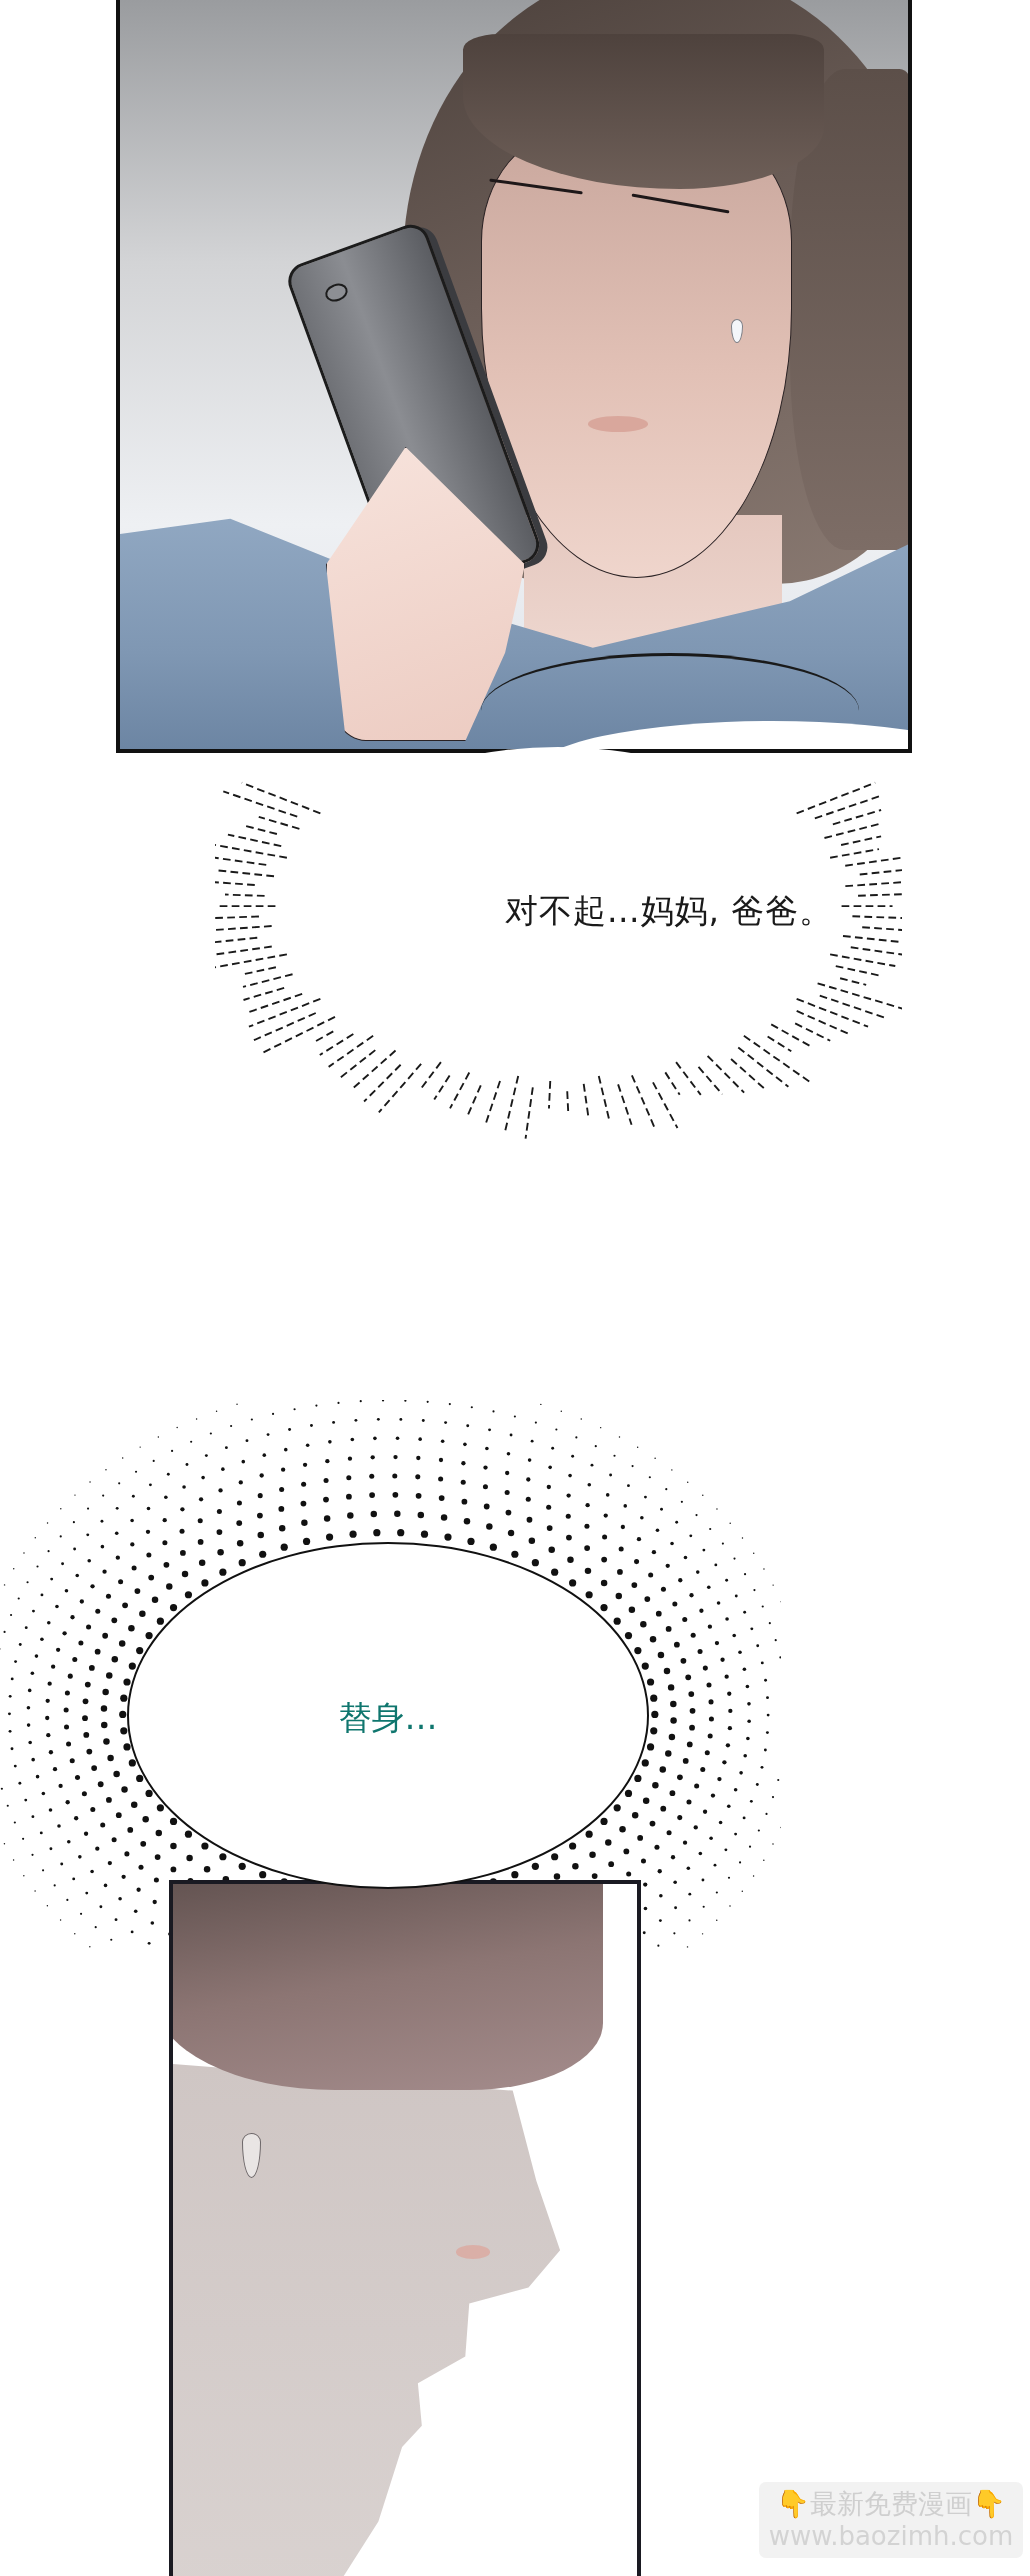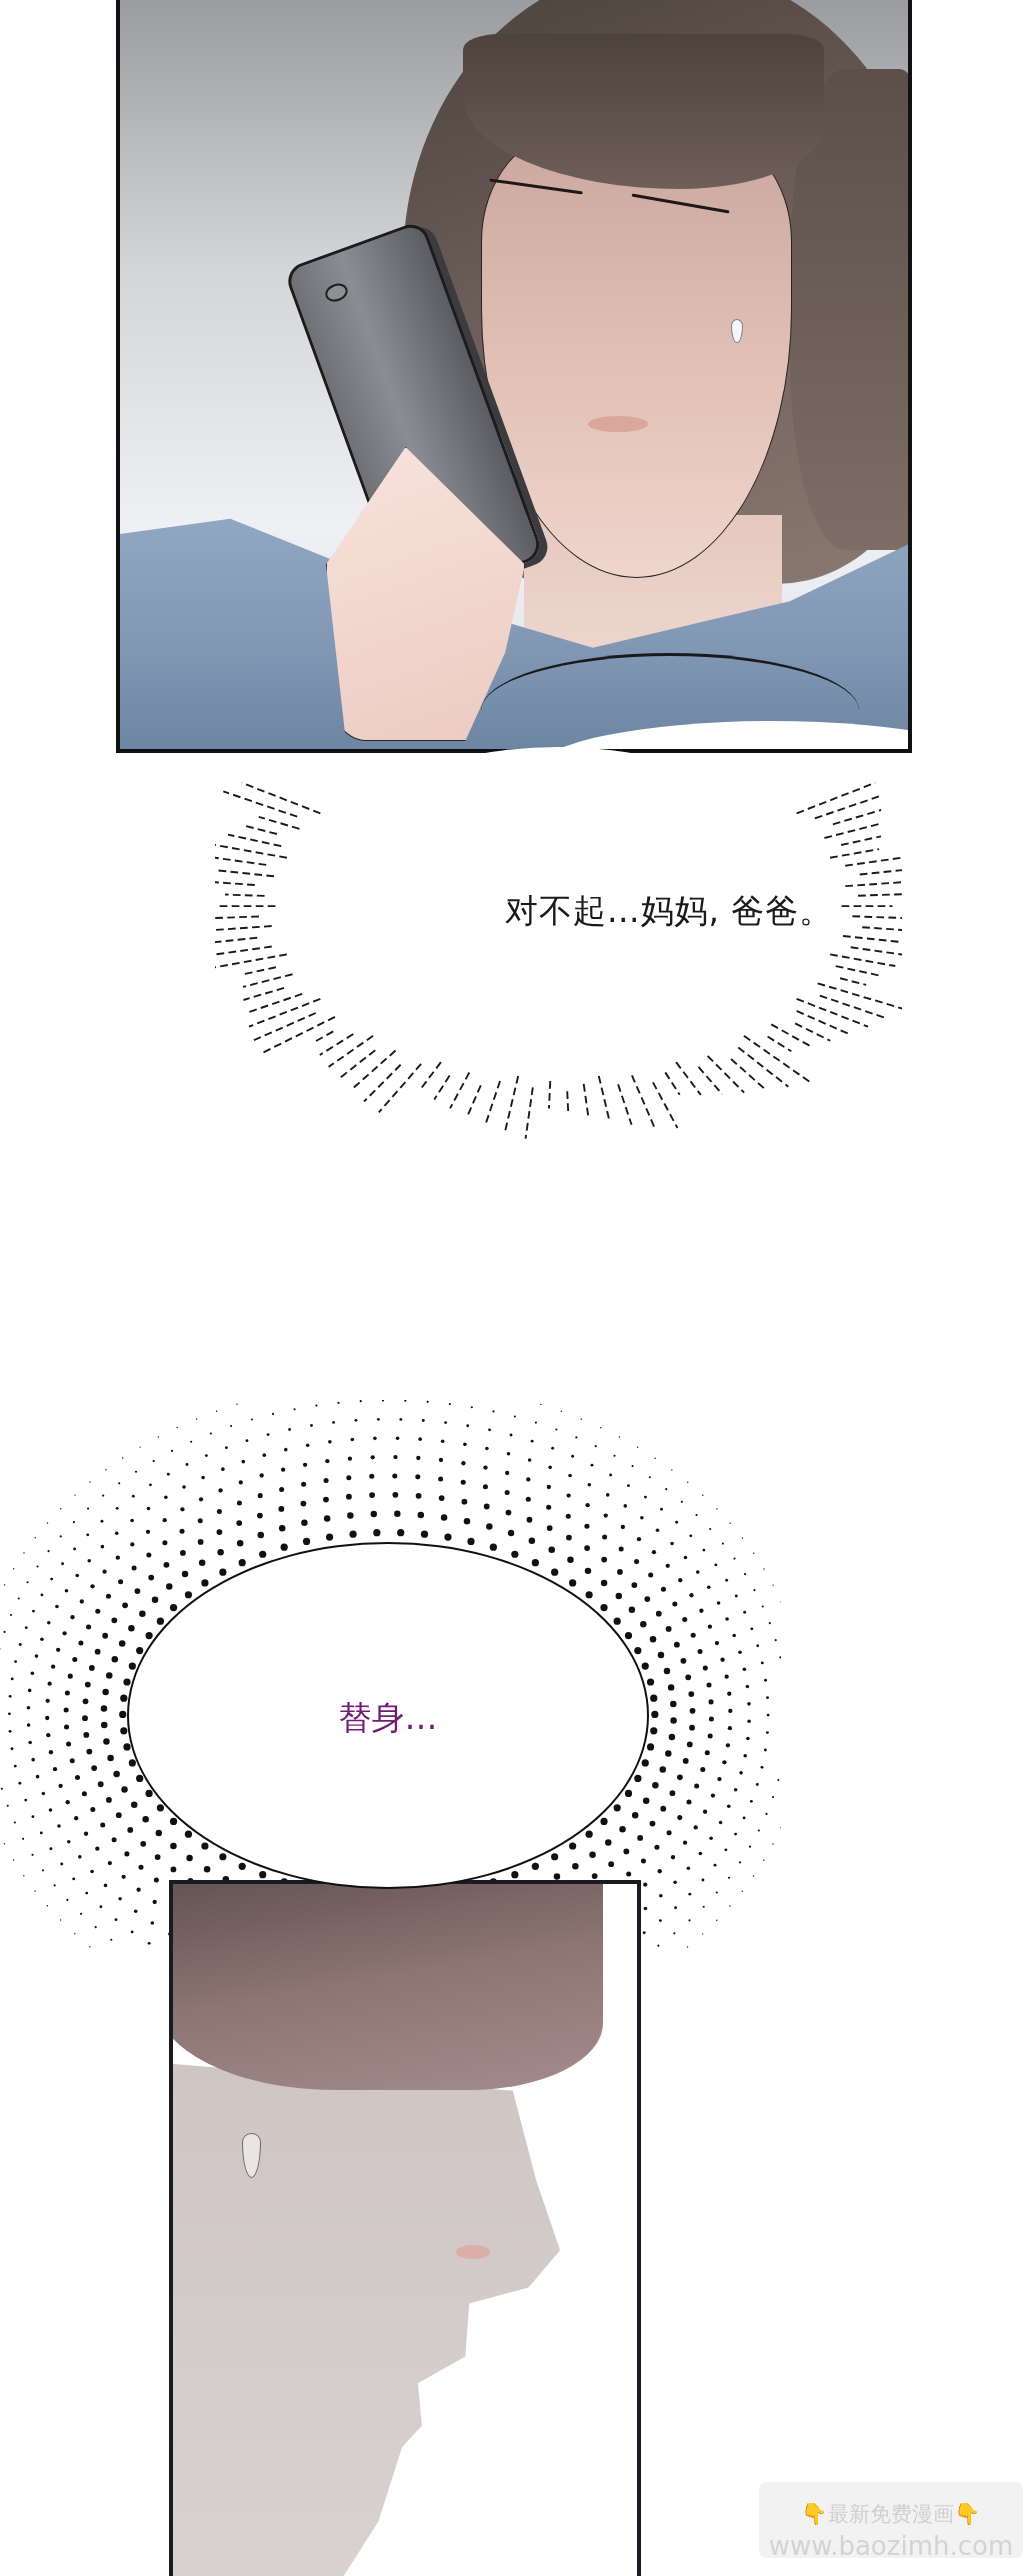--- a/index.html
+++ b/index.html
@@ -27,31 +27,31 @@
   .p1-hand{left:206px;top:447px;width:197px;height:292px;border-radius:40% 30% 20% 20%;background:linear-gradient(160deg,#f7e3dc,#eccbc1);
     border:1.7px solid #2a2224;clip-path:polygon(10% 100%,0 40%,40% 0,70% 20%,100% 40%,90% 70%,70% 100%);}
   .p1-gap{left:412px;top:721px;width:481px;height:103px;border-radius:50%;background:#fff;}
   
   #bubble1-rays{left:215px;top:756px;width:687px;height:386px;}
   #bubble1{left:283px;top:747px;width:550px;height:326px;border-radius:50%;background:#fff;}
   #bubble1-text{left:283px;top:889px;width:550px;text-align:right;font-size:33px;color:#1a1a1a;letter-spacing:0.9px;}
   
   #bubble2-dots{left:0;top:1400px;width:781px;height:550px;}
   #bubble2{left:127px;top:1542px;width:522px;height:347px;border-radius:50%;background:#fff;border:2.6px solid #111;box-sizing:border-box;z-index:3;}
-  #bubble2-text{left:127px;top:1696px;width:522px;text-align:center;font-size:33px;color:#701a75;z-index:4;}
+  #bubble2-text{left:127px;top:1696px;width:522px;text-align:center;font-size:33px;color:#0f766e;z-index:4;}
   
   #panel2{left:169px;top:1880px;width:464px;height:713px;border:4.3px solid #1a1a22;border-bottom:none;overflow:hidden;background:#fff;z-index:2;}
   .p2-hair{left:-17px;top:-17px;width:447px;height:223px;border-radius:0 0 30% 40%;background:linear-gradient(170deg,#5e4f4d 0%,#8c7573 50%,#a48c8c 100%);}
   .p2-face{left:0;top:180px;width:395px;height:532px;background:linear-gradient(180deg,#cfc6c4,#d9d2d0);
     clip-path:polygon(0 0,86% 5%,92% 22%,98% 35%,90% 42%,75% 45%,74% 55%,62% 60%,63% 68%,58% 72%,52% 86%,40% 100%,0 100%);}
   .p2-sweat{left:69px;top:249px;width:17px;height:43px;border-radius:50% 50% 50% 50%/20% 20% 80% 80%;border:1.7px solid #6c6668;background:#e9e5e4;}
   .p2-blush{left:283px;top:361px;width:34px;height:13.7px;border-radius:50%;background:#dca79f;opacity:.8;}
   
   #watermark{left:759px;top:2482px;width:264px;height:76px;border-radius:6.9px;background:rgba(240,240,240,.85);z-index:5;text-align:center;}
-  #wm-line1{font-size:21px;color:#cfcfcf;line-height:34px;margin-top:15px;}
+  #wm-line1{font-size:27px;color:#cfcfcf;line-height:34px;margin-top:5px;}
   #wm-line2{font-size:26px;color:#d3d3d3;line-height:31px;}
   .wm-hand{color:#f3c13a;}
 </style>
 </head>
 <body>
 
 <div id="panel1" class="abs">
   <div class="abs p1-hair"></div>
   <div class="abs p1-hair-r"></div>
   <div class="abs p1-neck"></div>

